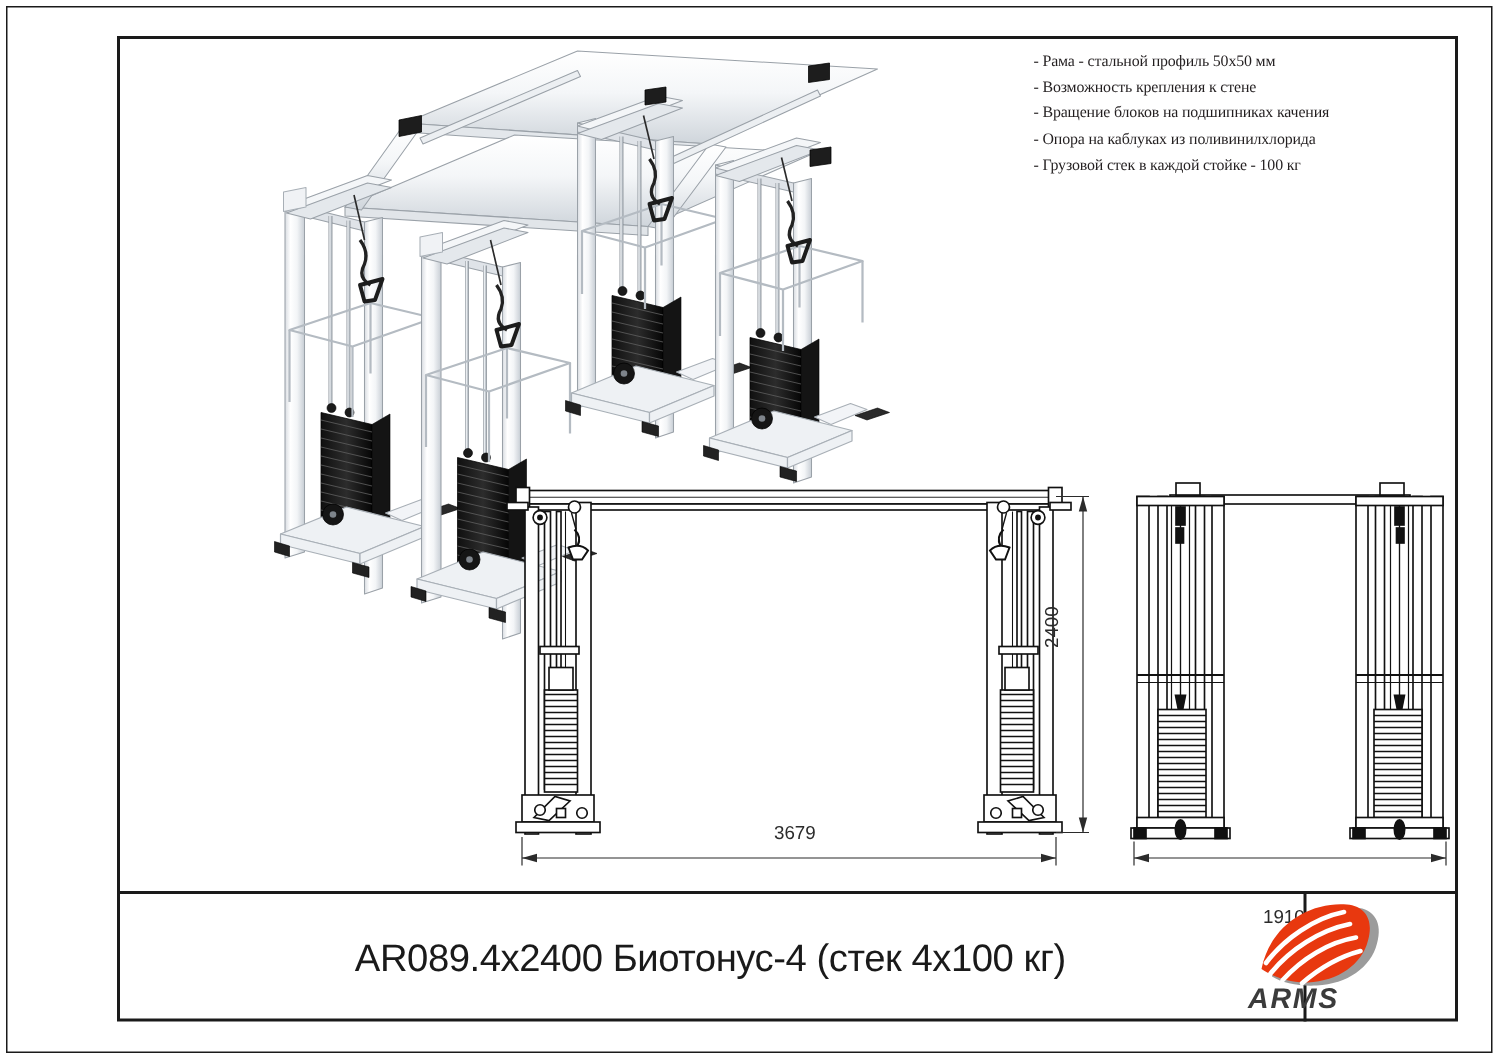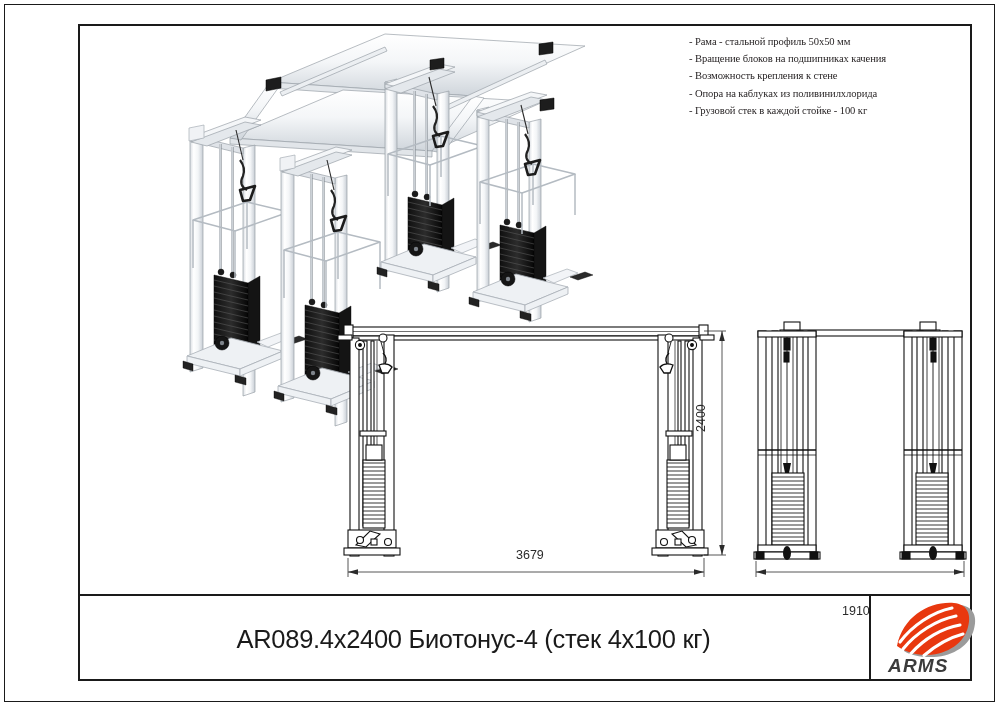--- a/index.html
+++ b/index.html
@@ -13,21 +13,21 @@
   
   .features{position:absolute;left:689px;top:33px;width:280px;}
   .features .f{font-size:10.6px;color:#231f20;line-height:17.2px;white-space:nowrap;letter-spacing:-0.1px;font-family:Liberation Serif, serif;}
 
   
   .title-text{position:absolute;left:78px;top:594px;width:791px;height:91px;
     display:flex;align-items:center;justify-content:center;}
   .title-text span{font-size:25.5px;color:#1a1a1a;letter-spacing:-0.3px;white-space:nowrap;}
 
   
-  .logo-box{position:absolute;left:884px;top:596px;width:100px;height:83px;}
+  .logo-box{position:absolute;left:828px;top:596px;width:100px;height:83px;}
   .logo-svg{position:absolute;left:2px;top:3px;}
 
   
   .draw{position:absolute;left:0;top:0;}
 
   
   .dim{position:absolute;font-size:12.5px;color:#2b2b2b;}
   .dim-3679{left:516px;top:548px;}
   .dim-1910{left:842px;top:563px;margin-top:41px;}
   .dim-2400{left:694px;top:432px;transform:rotate(-90deg);transform-origin:left top;}
@@ -538,22 +538,22 @@
       </g>
     </g>
   </svg>
 
   <div class="dim dim-3679">3679</div>
   <div class="dim dim-2400">2400</div>
   <div class="dim dim-1910">1910</div>
 
   <div class="features">
     <div class="f">- Рама - стальной профиль 50х50 мм</div>
+    <div class="f">- Возможность крепления к стене</div>
     <div class="f">- Вращение блоков на подшипниках качения</div>
-    <div class="f">- Возможность крепления к стене</div>
     <div class="f">- Опора на каблуках из поливинилхлорида</div>
     <div class="f">- Грузовой стек в каждой стойке - 100 кг</div>
   </div>
 
   <div class="title-text">
     <span>AR089.4x2400 Биотонус-4 (стек 4x100 кг)</span>
   </div>
 
   <div class="logo-box">
     <svg class="logo-svg" width="96" height="78" viewBox="0 0 96 78">

